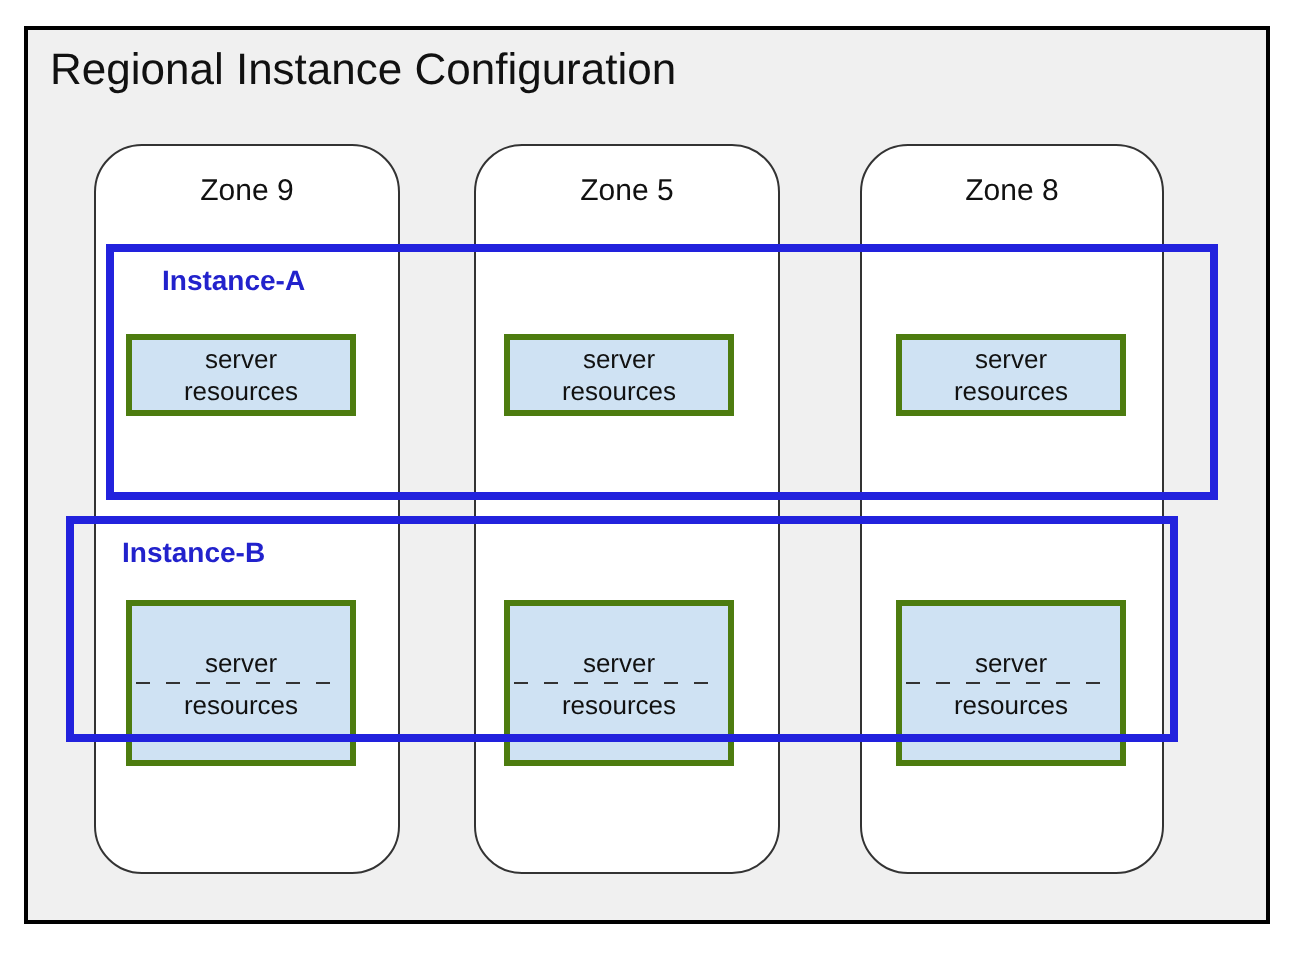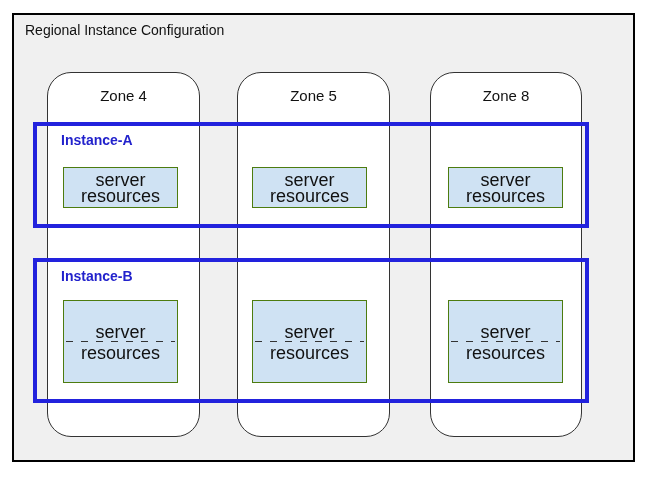--- a/index.html
+++ b/index.html
@@ -19,21 +19,21 @@
     width: 623px;
     height: 449px;
     box-sizing: border-box;
     background: #f0f0f0;
     border: 2px solid #000000;
   }
   .title {
     position: absolute;
     left: 11px;
     top: 7px;
-    font-size: 14px;
+    font-size: 22px;
     color: #111111;
     white-space: nowrap;
   }
   .zone {
     position: absolute;
     top: 57px;
     width: 153px;
     height: 365px;
     box-sizing: border-box;
     background: #ffffff;
@@ -52,39 +52,39 @@
   }
   .instance {
     position: absolute;
     left: 19px;
     width: 556px;
     box-sizing: border-box;
     border: 4px solid #2222dd;
     background: transparent;
     z-index: 3;
   }
-  .instance-a { top: 107px; height: 106px; }
-  .instance-b { top: 243px; height: 145px; }
+  .instance-a { top: 107px; height: 128px; margin-left: 20px; }
+  .instance-b { top: 243px; height: 113px; }
   .instance-label {
     position: absolute;
     left: 24px;
     top: 6px;
     font-weight: bold;
     font-size: 14px;
     color: #2222cc;
     white-space: nowrap;
   }
   .srv {
     position: absolute;
     width: 115px;
     box-sizing: border-box;
     background: #cfe2f3;
-    border: 1px solid #4d7c0f;
+    border: 3px solid #4d7c0f;
     z-index: 2;
-    font-size: 18px;
+    font-size: 13px;
     color: #111111;
     text-align: center;
   }
   .srv.row-a {
     top: 152px;
     height: 41px;
     display: flex;
     flex-direction: column;
     justify-content: center;
     line-height: 16px;
@@ -118,21 +118,21 @@
   }
 </style>
 </head>
 <body>
 
 <div class="region">
 
   <div class="title">Regional Instance Configuration</div>
 
   <div class="zone zone-1">
-    <div class="zone-label">Zone 4</div>
+    <div class="zone-label">Zone 9</div>
   </div>
   <div class="zone zone-2">
     <div class="zone-label">Zone 5</div>
   </div>
   <div class="zone zone-3">
     <div class="zone-label">Zone 8</div>
   </div>
 
   <div class="instance instance-a">
     <div class="instance-label">Instance-A</div>

